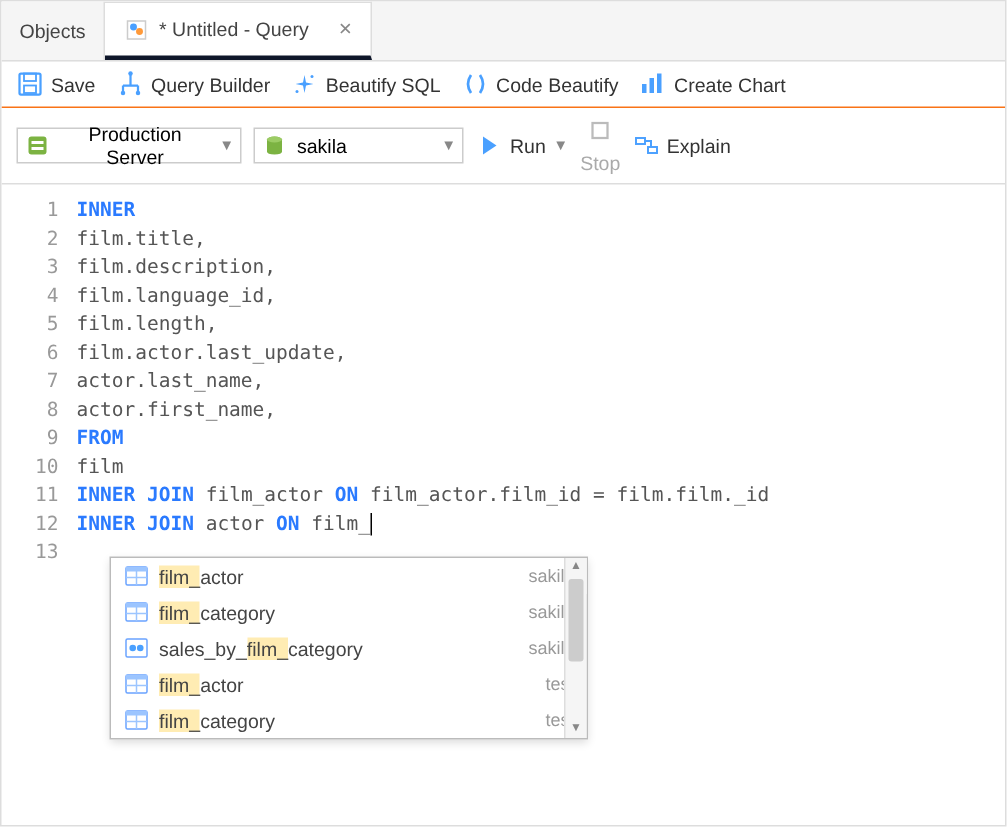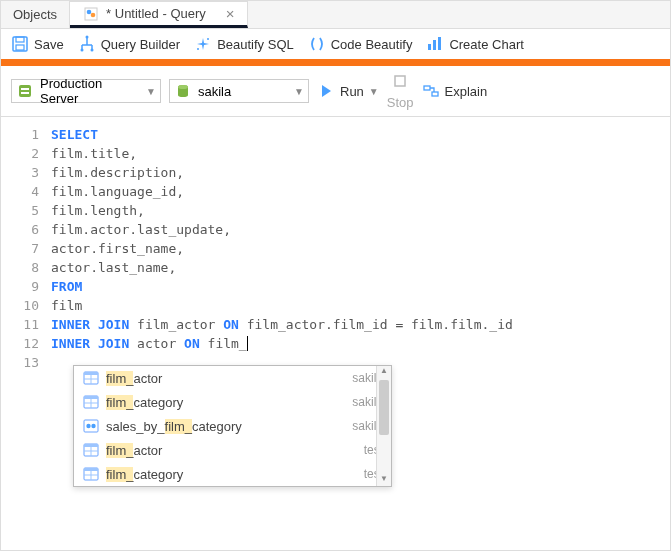--- a/index.html
+++ b/index.html
@@ -1,33 +1,33 @@
 <!DOCTYPE html>
 <html><head>
 <meta charset="utf-8">
 <style>
   * { box-sizing: border-box; margin: 0; padding: 0; }
   body { font-family: -apple-system, "Segoe UI", Arial, sans-serif; font-size: 13px; background: #fff; width: 671px; height: 551px; overflow: hidden; border: 1px solid #ddd; }
   
   
-  .tabs { display: flex; background: #f5f5f5; border-bottom: 1px solid #ddd; height: 28px; }
+  .tabs { display: flex; background: #f5f5f5; border-bottom: 1px solid #ddd; height: 40px; }
   .tab { display: flex; align-items: center; padding: 0 12px; border-right: 1px solid #ddd; background: #f5f5f5; height: 100%; gap: 6px; }
   .tab.active { background: #fff; border-top: 1px solid #ddd; border-bottom: 3px solid #0f172a; margin-bottom: -1px; }
   .tab-title { color: #444; }
   .close-x { color: #888; font-size: 15px; cursor: pointer; margin-left: 14px; }
   
   
-  .toolbar { display: flex; align-items: center; padding: 6px 10px; gap: 14px; border-bottom: 7px solid #f97316; }
+  .toolbar { display: flex; align-items: center; padding: 6px 10px; gap: 14px; border-bottom: 1px solid #f97316; }
   .tool-btn { display: flex; align-items: center; gap: 5px; color: #333; cursor: pointer; }
   .icon { width: 18px; height: 18px; display: inline-flex; align-items: center; justify-content: center; flex-shrink: 0; }
   
   
   .toolbar2 { display: flex; align-items: center; padding: 6px 10px; gap: 8px; border-bottom: 1px solid #ddd; }
   .combo { display: flex; align-items: center; border: 1px solid #ccc; background: #fff; height: 24px; padding: 0 4px; gap: 6px; }
-  .combo.server { width: 150px; }
+  .combo.server { width: 150px; text-align: center; }
   .combo.db { width: 140px; }
   .chev { color: #888; font-size: 10px; margin-left: auto; }
   
   
   .editor { display: flex; height: 460px; position: relative; }
   .gutter { width: 48px; text-align: right; padding: 8px 10px 0 0; color: #999; font-family: Consolas, Menlo, monospace; font-size: 13px; line-height: 19px; }
   .code { flex: 1; padding: 8px 0 0 2px; font-family: Consolas, Menlo, monospace; font-size: 13px; line-height: 19px; color: #555; position: relative; }
   .kw { color: #2a7aff; font-weight: 600; }
   .cursor { border-right: 1px solid #000; }
   
@@ -177,28 +177,28 @@
       <div>6</div>
       <div>7</div>
       <div>8</div>
       <div>9</div>
       <div>10</div>
       <div>11</div>
       <div>12</div>
       <div>13</div>
     </div>
   <div class="code">
-      <div><span class="kw">SELECT</span></div>
+      <div><span class="kw">INNER</span></div>
       <div>film.title,</div>
       <div>film.description,</div>
       <div>film.language_id,</div>
       <div>film.length,</div>
       <div>film.actor.last_update,</div>
+      <div>actor.last_name,</div>
       <div>actor.first_name,</div>
-      <div>actor.last_name,</div>
       <div><span class="kw">FROM</span></div>
       <div>film</div>
       <div><span class="kw">INNER JOIN</span> film_actor <span class="kw">ON</span> film_actor.film_id = film.film._id</div>
       <div><span class="kw">INNER JOIN</span> actor <span class="kw">ON</span> film_<span class="cursor"></span></div>
     </div>
 
   <div class="autocomplete">
     <div class="ac-row">
         <span class="icon">
           <svg width="16" height="14" viewBox="0 0 16 14">

